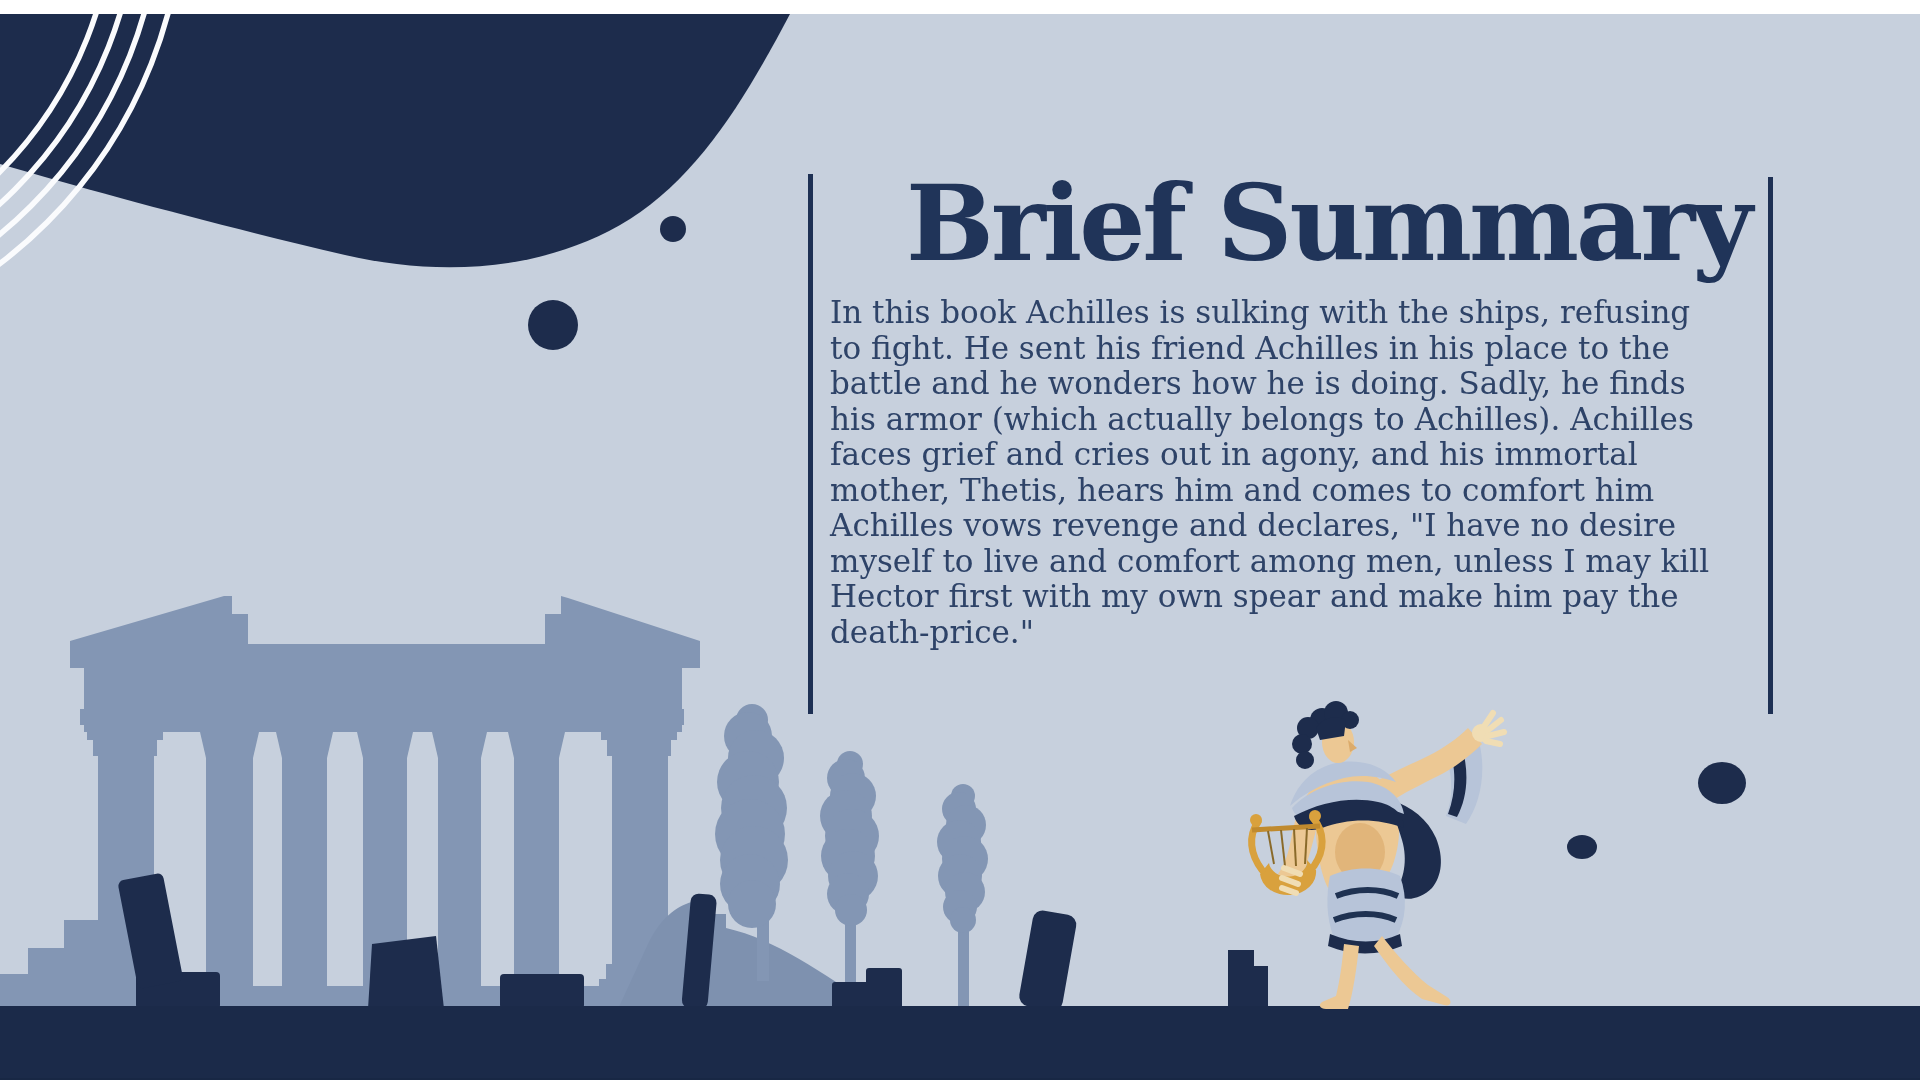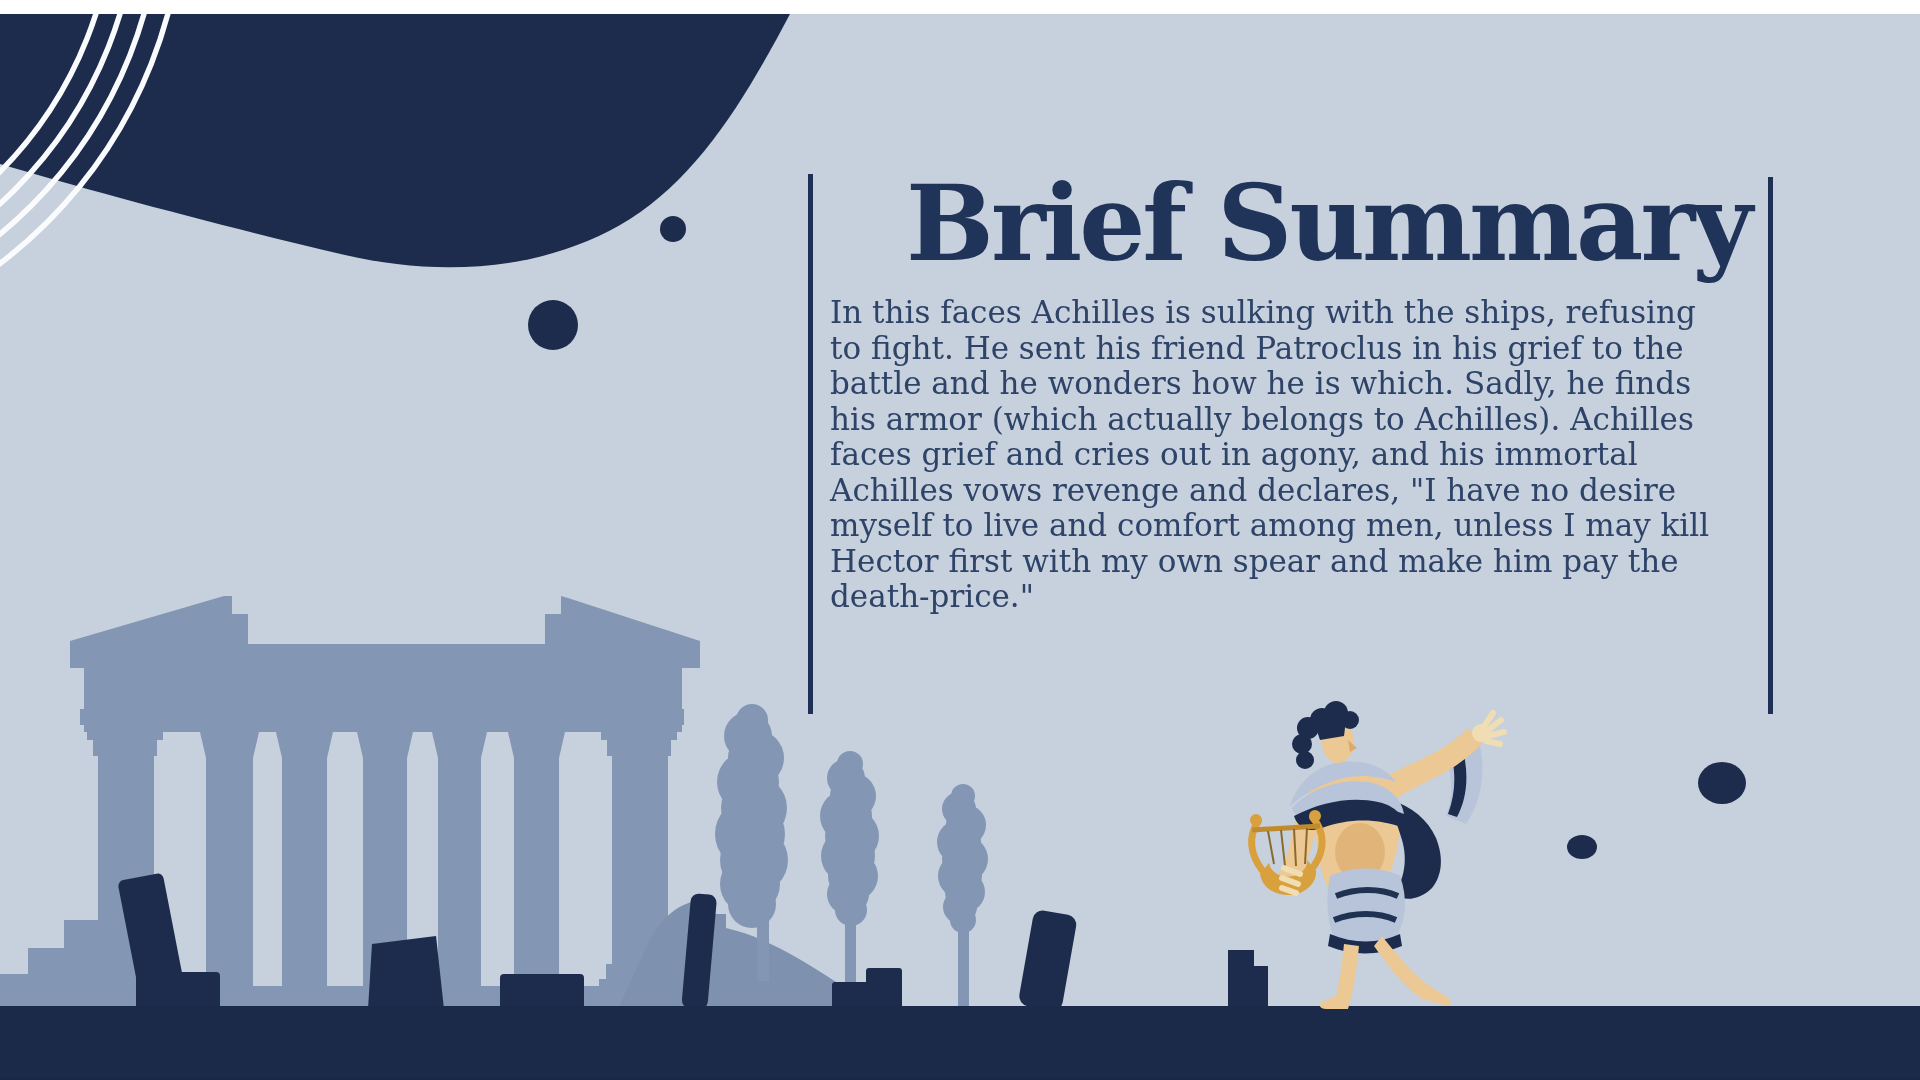--- a/index.html
+++ b/index.html
@@ -214,24 +214,25 @@
       </g>
     </g>
 
     <rect class="f-bar" x="808" y="160" width="5" height="540"></rect>
     <rect class="f-bar" x="1768" y="163" width="5" height="537"></rect>
   </svg>
 
   <div class="title">Brief Summary</div>
 
   <div class="summary">
-    <div>In this faces Achilles is sulking with the ships, refusing</div>
-    <div>to fight. He sent his friend Patroclus in his grief to the</div>
-    <div>battle and he wonders how he is which. Sadly, he finds</div>
+    <div>In this book Achilles is sulking with the ships, refusing</div>
+    <div>to fight. He sent his friend Achilles in his place to the</div>
+    <div>battle and he wonders how he is doing. Sadly, he finds</div>
     <div>his armor (which actually belongs to Achilles). Achilles</div>
     <div>faces grief and cries out in agony, and his immortal</div>
+    <div>mother, Thetis, hears him and comes to comfort him</div>
     <div>Achilles vows revenge and declares, "I have no desire</div>
     <div>myself to live and comfort among men, unless I may kill</div>
     <div>Hector first with my own spear and make him pay the</div>
     <div>death-price."</div>
   </div>
 
 </div>
 
 </body></html>

